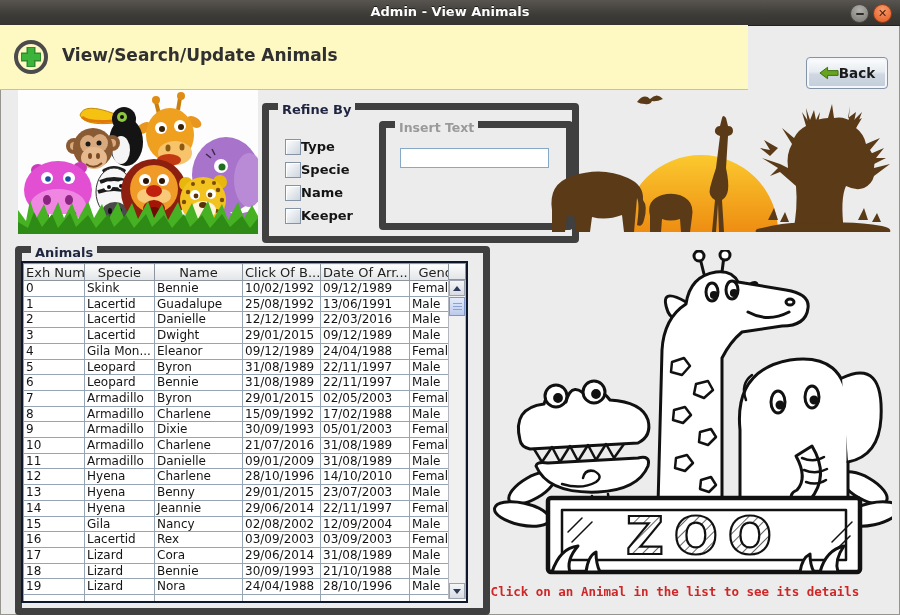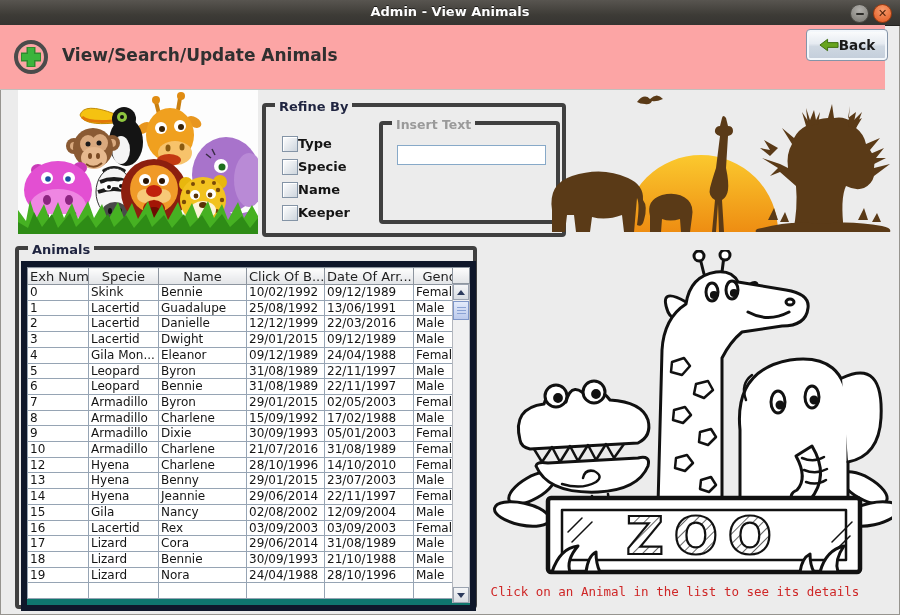--- a/index.html
+++ b/index.html
@@ -10,48 +10,48 @@
             background:linear-gradient(#585550,#3d3b36 60%,#353431);border-bottom:1px solid #23221f;text-decoration:underline;}
   .titlebar-title{position:absolute;left:0;right:0;top:4px;text-align:center;color:#ffffff;
                   font-size:13px;font-weight:bold;text-shadow:0 -1px 0 #1e1d1b;}
   .win-btn{position:absolute;top:4px;width:17px;height:17px;border-radius:50%;
            display:flex;align-items:center;justify-content:center;cursor:default;}
   .btn-min{right:31px;background:radial-gradient(circle at 50% 30%,#b3b1ad,#77756f);border:1px solid #4e4c47;}
   .btn-min .dash{width:8px;height:2px;background:#2c2b28;border-radius:1px;}
   .btn-close{right:8px;background:radial-gradient(circle at 50% 30%,#f79d6e,#e2571f);border:1px solid #a03c10;}
   .btn-close .x{font-size:11px;font-weight:bold;color:#4d1f09;line-height:1;}
   
-  .header{position:absolute;left:0;top:25px;width:885px;height:64px;background:#fca5a5;border-bottom:1px solid #c1bfbc;}
+  .header{position:absolute;left:0;top:25px;width:748px;height:64px;background:#fef9c3;border-bottom:1px solid #c1bfbc;}
   .plus-icon{position:absolute;left:12px;top:13px;}
   .page-title{position:absolute;left:62px;top:20px;font-size:17px;font-weight:bold;color:#303030;}
-  .back-btn{position:absolute;left:806px;top:4px;width:80px;height:30px;border:1px solid #8494a8;border-radius:4px;
+  .back-btn{position:absolute;left:806px;top:32px;width:80px;height:30px;border:1px solid #8494a8;border-radius:4px;
             background:linear-gradient(#fdfefe,#e6ebf1 45%,#cfd8e2 55%,#c3cdda);
             box-shadow:inset 0 0 0 2px #f3f7fb;display:flex;align-items:center;justify-content:center;
             font-weight:bold;font-size:13.5px;color:#1b1b1b;cursor:pointer;}
   
-  .group{position:absolute;border:4px solid #404040;border-radius:4px;}
+  .group{position:absolute;border:7px solid #404040;border-radius:4px;padding-left:7px;}
   .group-title{position:absolute;left:9px;top:-8px;background:#ececec;padding:0 4px;
                font-size:13px;font-weight:bold;color:#1f2440;white-space:nowrap;}
   .group-title.disabled{color:#9a9a9a;font-size:12.5px;}
   
   .cb-row{position:absolute;left:16px;display:flex;align-items:center;height:15px;cursor:pointer;}
   .cb-box{width:14px;height:14px;border:1px solid #8494a6;background:linear-gradient(135deg,#ffffff,#cdd5dd);
           box-shadow:inset 1px 1px 0 #ffffff;}
   .cb-label{font-size:13px;font-weight:bold;color:#141414;}
   .text-field{position:absolute;left:14px;top:20px;width:143px;height:18px;background:#ffffff;
               border:1px solid #87a9c8;font-size:12px;padding:0 2px;outline:none;}
   .refine-btn{position:absolute;left:41px;top:52px;width:92px;height:25px;background:#ebebeb;
               border:1px solid #a9a9a9;box-shadow:inset 0 0 0 1px #dcdcdc;display:flex;align-items:center;
               justify-content:center;gap:6px;font-size:13.5px;font-weight:bold;color:#a9a9a9;}
   
   .banner-left{position:absolute;left:18px;top:90px;width:240px;height:144px;}
   .banner-right{position:absolute;left:540px;top:88px;width:360px;height:148px;}
   .zoo-art{position:absolute;left:488px;top:250px;width:404px;height:330px;}
   
-  .scrollpane{position:absolute;left:21px;top:261px;width:443px;height:338px;background:#0f766e;border:6px solid #0f172a;overflow:hidden;}
+  .scrollpane{position:absolute;left:21px;top:261px;width:443px;height:338px;background:#14b8a6;border:2px solid #0f172a;overflow:hidden;}
   table{border-collapse:collapse;table-layout:fixed;width:422px;position:absolute;left:0;top:0;}
   th{height:16px;font-size:13px;font-weight:normal;color:#1e1e1e;text-align:center;
      background:linear-gradient(#fdfdfd,#e2e4e7);border:1px solid #8d959f;padding:0 2px;overflow:hidden;white-space:nowrap;}
   td{height:14.7px;line-height:14.7px;font-size:12px;color:#141414;background:#ffffff;
      border:1px solid #96a4b4;padding:0 0 0 2px;overflow:hidden;white-space:nowrap;}
   th:nth-child(1),td:nth-child(1){width:56px;}
   th:nth-child(2),td:nth-child(2){width:65px;}
   th:nth-child(3),td:nth-child(3){width:83px;}
   th:nth-child(4),td:nth-child(4){width:73px;}
   th:nth-child(5),td:nth-child(5){width:84px;}
@@ -66,21 +66,21 @@
   .sb-up{top:0;}
   .sb-down{bottom:0;}
   .tri-up{width:0;height:0;border-left:4px solid transparent;border-right:4px solid transparent;border-bottom:5px solid #2c3a5c;}
   .tri-down{width:0;height:0;border-left:4px solid transparent;border-right:4px solid transparent;border-top:5px solid #2c3a5c;}
   .sb-thumb{position:absolute;left:0;top:17px;width:16px;height:19px;box-sizing:border-box;
             background:linear-gradient(#e3ebfb,#bccaec);border:1px solid #7e96c8;
             display:flex;flex-direction:column;align-items:center;justify-content:center;gap:2px;}
   .sb-thumb i{display:block;width:9px;height:1px;background:#8aa2d4;}
   
   .hint{position:absolute;left:470px;top:584px;width:410px;text-align:center;
-        font-family:"DejaVu Sans Mono","Liberation Mono",monospace;font-size:12.5px;font-weight:normal;color:#cf2727;}
+        font-family:"DejaVu Sans Mono","Liberation Mono",monospace;font-size:12.5px;font-weight:bold;color:#cf2727;}
 </style>
 </head>
 <body>
 
 <div class="window">
 
   <div class="titlebar">
     <div class="titlebar-title">Admin - View Animals</div>
     <div class="win-btn btn-min">
         <span class="dash"></span>
@@ -381,20 +381,28 @@
           </tr>
           <tr>
             <td>10</td>
             <td>Armadillo</td>
             <td>Charlene</td>
             <td>21/07/2016</td>
             <td>31/08/1989</td>
             <td>Female</td>
           </tr>
           <tr>
+            <td>11</td>
+            <td>Armadillo</td>
+            <td>Danielle</td>
+            <td>09/01/2009</td>
+            <td>31/08/1989</td>
+            <td>Male</td>
+          </tr>
+          <tr>
             <td>12</td>
             <td>Hyena</td>
             <td>Charlene</td>
             <td>28/10/1996</td>
             <td>14/10/2010</td>
             <td>Female</td>
           </tr>
           <tr>
             <td>13</td>
             <td>Hyena</td>

